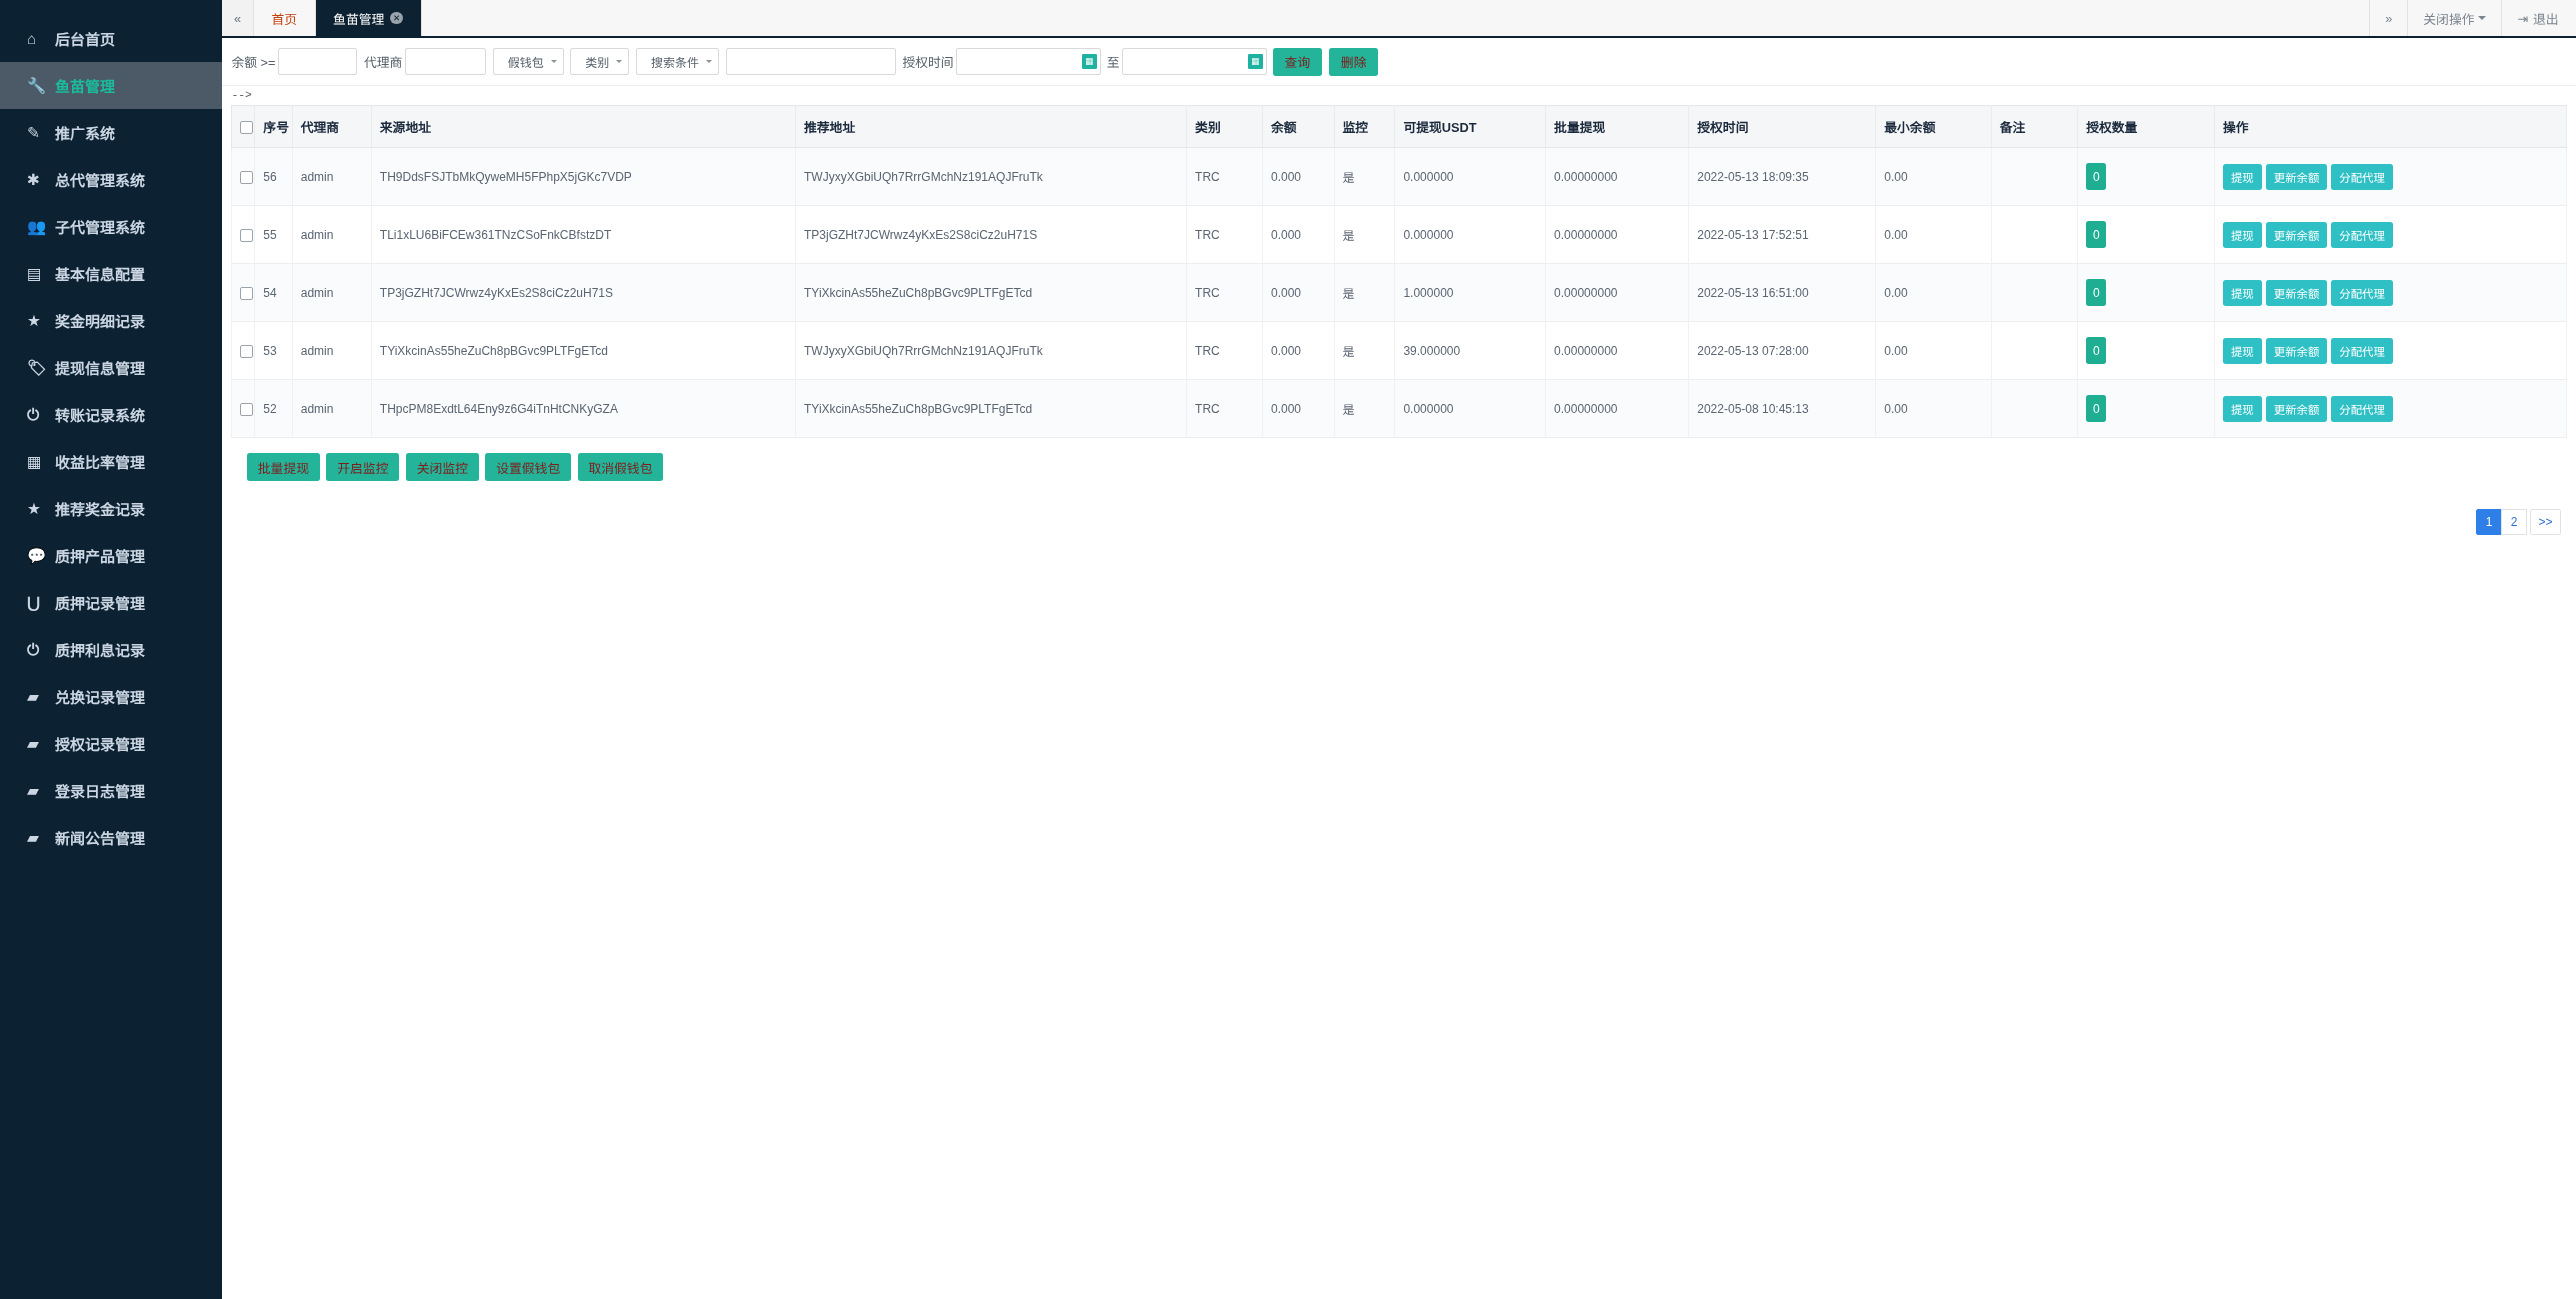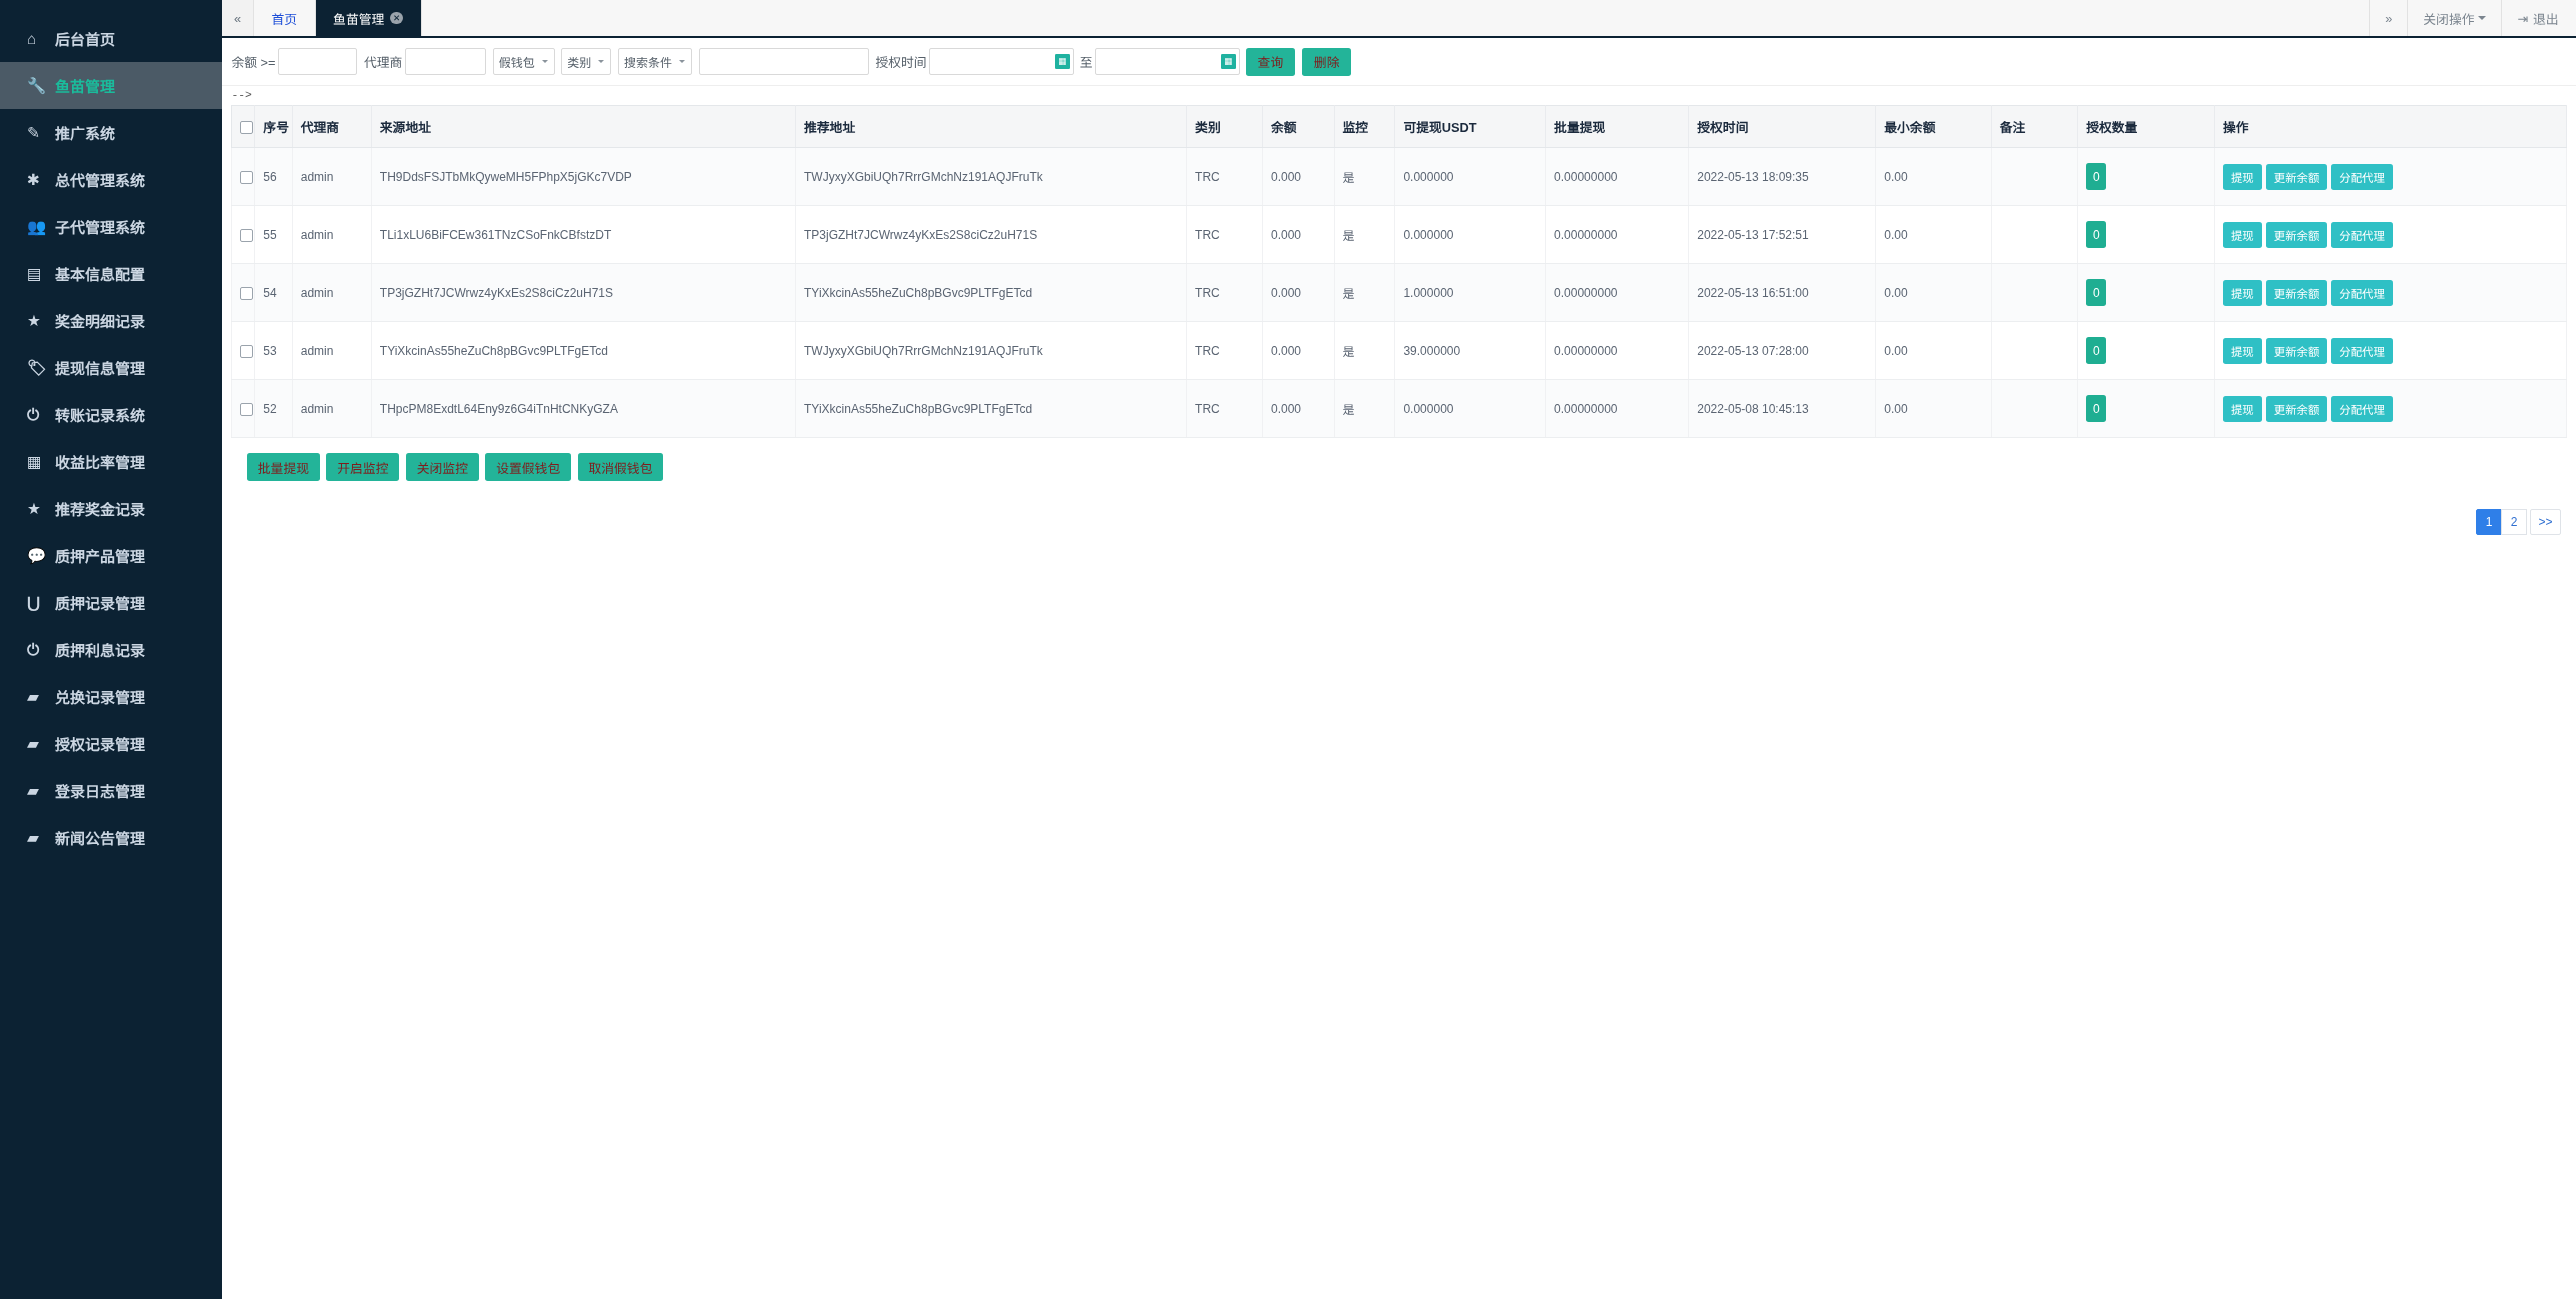--- a/index.html
+++ b/index.html
@@ -92,21 +92,21 @@
     display: flex; align-items: stretch;
   }
   .tab-arrow {
     width: 32px; display: flex; align-items: center; justify-content: center;
     color: #66727d; font-size: 12.8px; cursor: pointer;
     background: #f2f2f2; border-right: 0.7px solid #e2e2e2;
   }
   .tab {
     display: flex; align-items: center;
     padding: 0 17.5px;
-    font-size: 12.8px; color: #1d4ed8;
+    font-size: 12.8px; color: #c2410c;
     border-right: 0.7px solid #e2e2e2;
     cursor: pointer; white-space: nowrap;
     background: #f7f7f7;
   }
   .tab.active { background: #0c2233; color: #ffffff; }
   .tab-close {
     display: inline-flex; align-items: center; justify-content: center;
     width: 12.8px; height: 12.8px; border-radius: 50%;
     background: #9aa3ab; color: #0c2233;
     font-size: 8.7px; margin-left: 6px; font-weight: bold;
@@ -140,21 +140,21 @@
     border-radius: 2px; font-size: 12px; color: #444; padding: 0 6px;
     font-family: "Liberation Sans", sans-serif;
     margin-right: 6.7px;
   }
   .tb-input.w-small { width: 79px; }
   .tb-input.w-mid { width: 81px; }
   .tb-input.w-wide { width: 170px; }
   .tb-select {
     height: 27px; border: 0.7px solid #d9d9d9; background: #fff;
     border-radius: 2px; font-size: 12px; color: #555f69;
-    padding: 0 19px 0 5px; margin-right: 6.7px;
+    padding: 0 19px 0 14px; margin-right: 6.7px;
     display: inline-flex; align-items: center; position: relative;
     cursor: pointer; white-space: nowrap;
   }
   .tb-select .sel-caret {
     position: absolute; right: 6px; top: 50%; margin-top: -1.3px;
     width: 0; height: 0;
     border-left: 3.4px solid transparent; border-right: 3.4px solid transparent;
     border-top: 3.4px solid #8a939c;
   }
   .tb-date {

